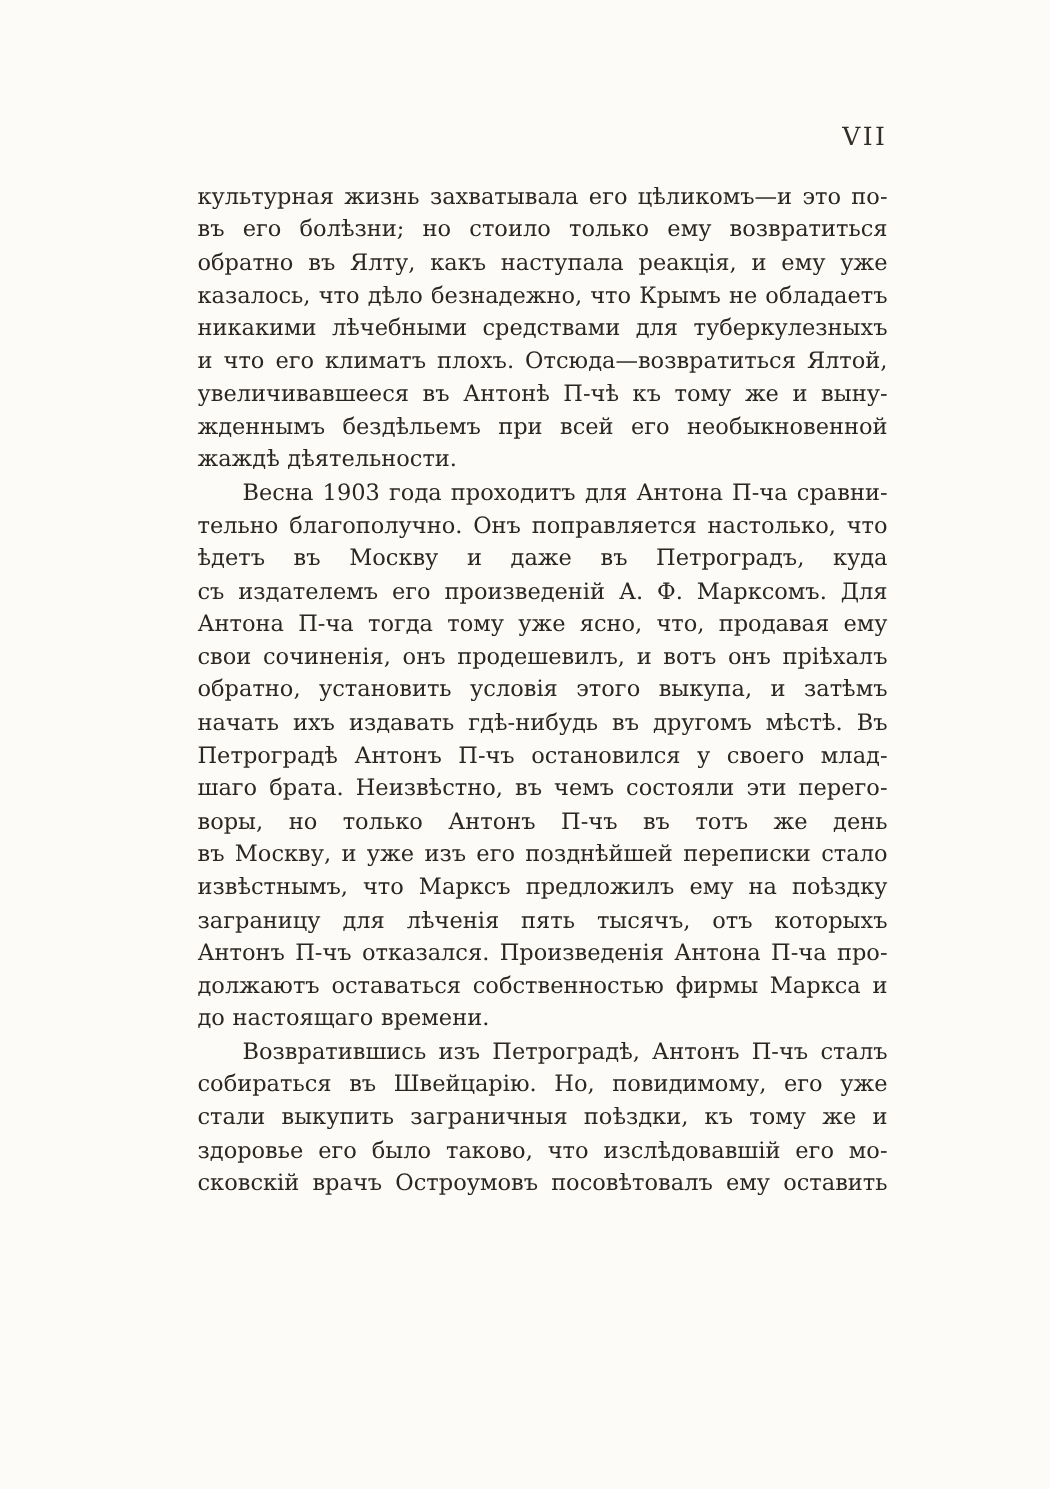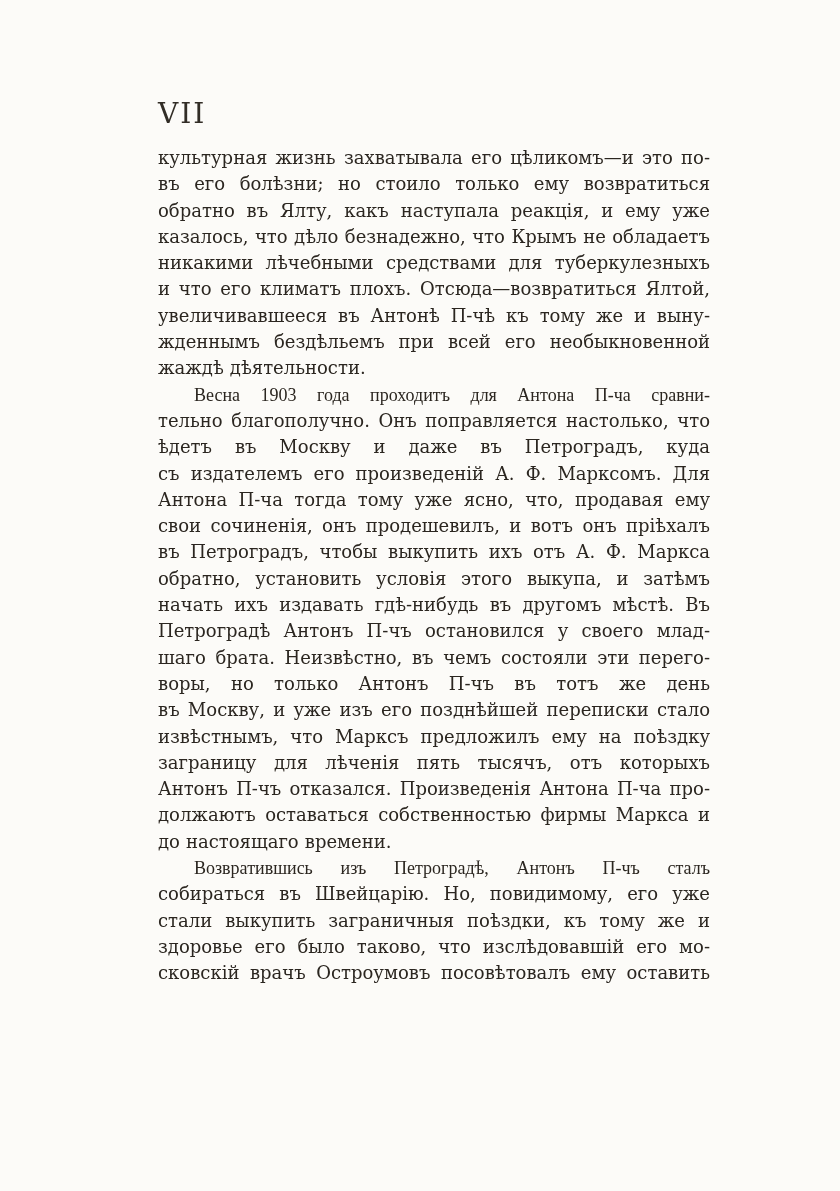--- a/index.html
+++ b/index.html
@@ -18,43 +18,42 @@
   .scan-page {
     position: absolute;
     inset: 0;
     background: #fcfbf8;
   }
   .page-number {
     position: absolute;
     top: 97px;
     left: 158px;
     width: 552px;
-    text-align: left;
-    font-size: 28px;
+    text-align: right;
+    font-size: 20px;
     letter-spacing: 2px;
     color: #322d26;
   }
   .text-block {
     position: absolute;
     top: 145px;
     left: 158px;
     width: 552px;
   }
   .line {
     font-size: 18px;
     line-height: 26.3px;
     height: 26.3px;
     overflow: hidden;
     text-align: justify;
     text-align-last: justify;
     word-spacing: 0.02em;
   }
   .line.indent {
     padding-left: 36px;
-    font-family: Liberation Serif, serif;
   }
   .line.para-end {
     text-align-last: left;
   }
 </style>
 </head>
 <body>
 
 <div class="scan-page">
   <div class="page-number">VII</div>
@@ -67,21 +66,20 @@
       <div class="line">и что его климатъ плохъ. Отсюда—возвратиться Ялтой,</div>
       <div class="line">увеличивавшееся въ Антонѣ П-чѣ къ тому же и выну-</div>
       <div class="line">жденнымъ бездѣльемъ при всей его необыкновенной</div>
       <div class="line para-end">жаждѣ дѣятельности.</div>
       <div class="line indent">Весна 1903 года проходитъ для Антона П-ча сравни-</div>
       <div class="line">тельно благополучно. Онъ поправляется настолько, что</div>
       <div class="line">ѣдетъ въ Москву и даже въ Петроградъ, куда прибываетъ</div>
       <div class="line">съ издателемъ его произведеній А. Ф. Марксомъ. Для</div>
       <div class="line">Антона П-ча тогда тому уже ясно, что, продавая ему</div>
       <div class="line">свои сочиненія, онъ продешевилъ, и вотъ онъ пріѣхалъ</div>
-      <div class="line">въ Петроградъ, чтобы выкупить ихъ отъ А. Ф. Маркса</div>
       <div class="line">обратно, установить условія этого выкупа, и затѣмъ</div>
       <div class="line">начать ихъ издавать гдѣ-нибудь въ другомъ мѣстѣ. Въ</div>
       <div class="line">Петроградѣ Антонъ П-чъ остановился у своего млад-</div>
       <div class="line">шаго брата. Неизвѣстно, въ чемъ состояли эти перего-</div>
       <div class="line">воры, но только Антонъ П-чъ въ тотъ же день засбирался</div>
       <div class="line">въ Москву, и уже изъ его позднѣйшей переписки стало</div>
       <div class="line">извѣстнымъ, что Марксъ предложилъ ему на поѣздку</div>
       <div class="line">заграницу для лѣченія пять тысячъ, отъ которыхъ</div>
       <div class="line">Антонъ П-чъ отказался. Произведенія Антона П-ча про-</div>
       <div class="line">должаютъ оставаться собственностью фирмы Маркса и</div>

